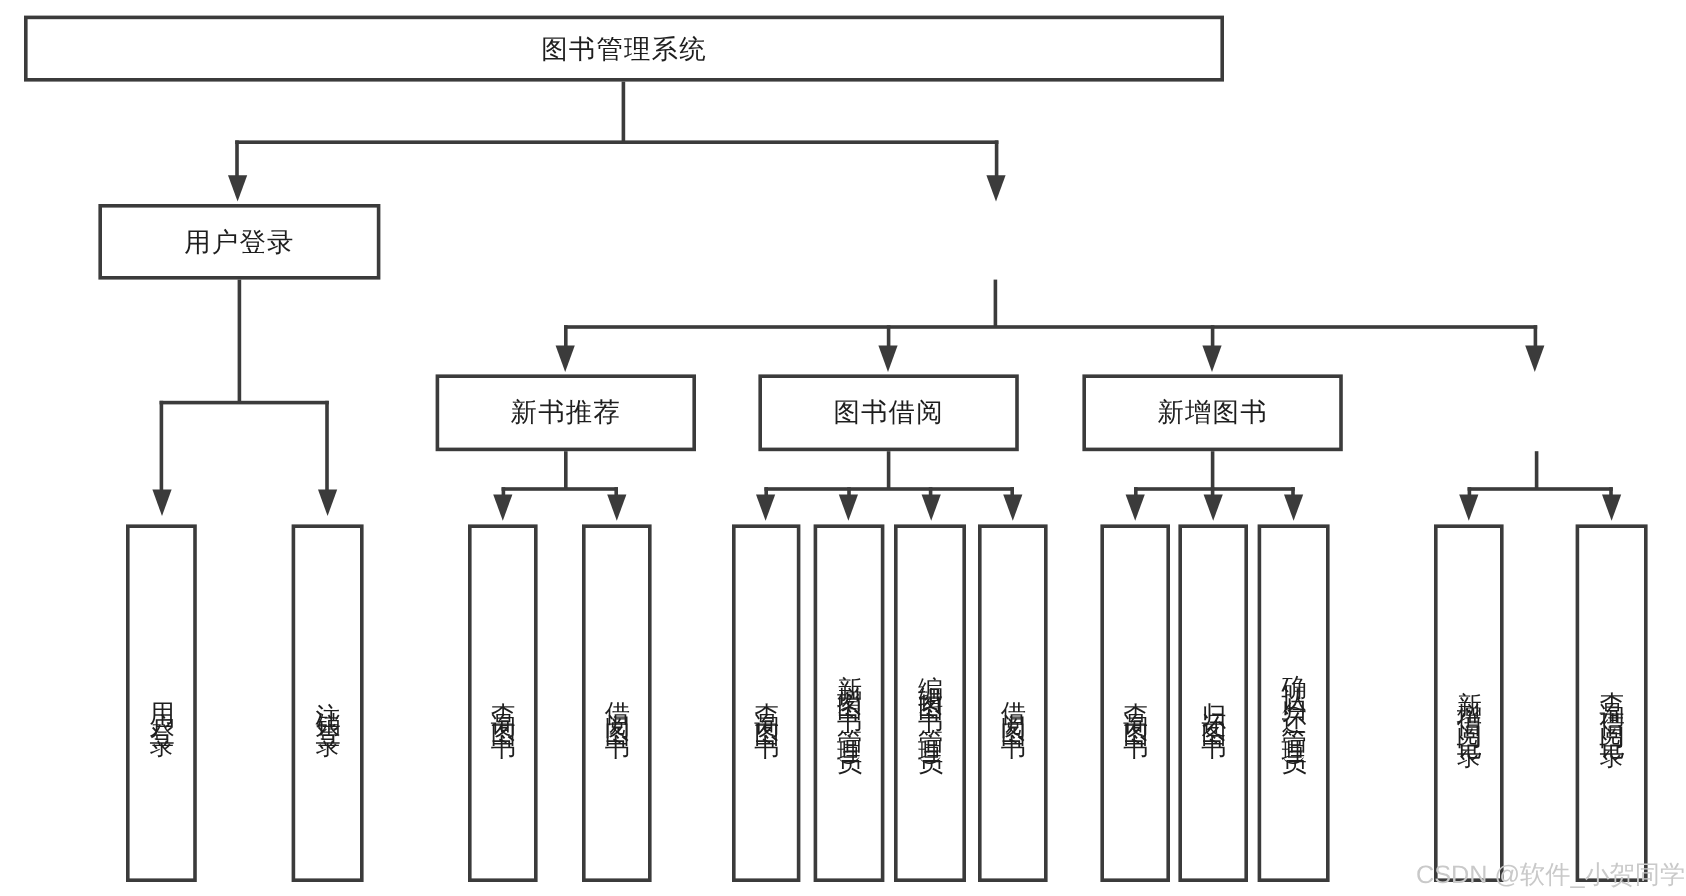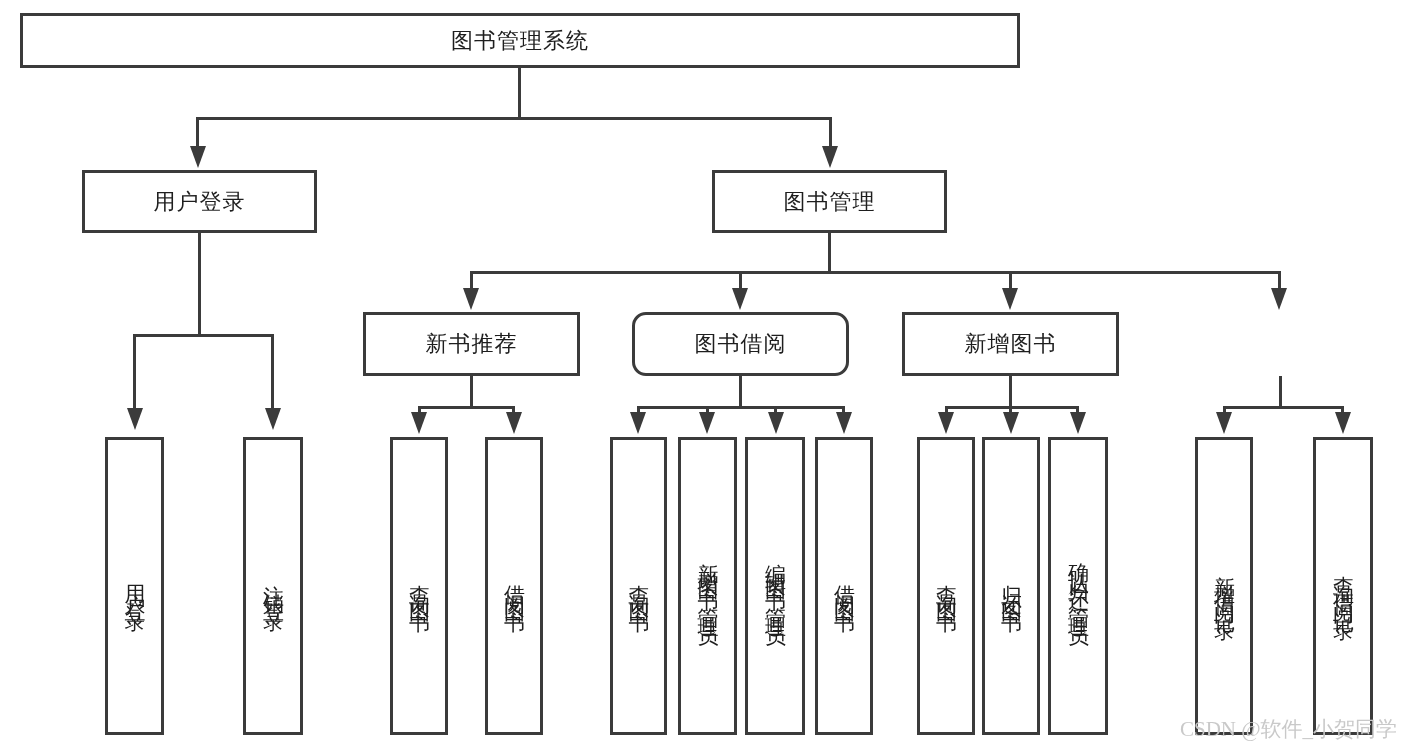--- a/index.html
+++ b/index.html
@@ -1,18 +1,18 @@
 <!DOCTYPE html>
 <html><head>
 <meta charset="utf-8">
 <style>
   html,body { margin:0; padding:0; background:#ffffff; }
   .canvas {
     position:relative; width:1405px; height:747px; background:#ffffff;
-    font-family:Liberation Serif, serif;
+    font-family:Liberation Sans, sans-serif;
     color:#1e1e1e; overflow:hidden;
   }
   .box {
     position:absolute; box-sizing:border-box;
     border:3px solid #3b3b3b; background:#ffffff;
     display:flex; align-items:center; justify-content:center;
     font-size:22px; letter-spacing:1px; white-space:nowrap;
   }
   .leaf {
     position:absolute; box-sizing:border-box; top:437px; height:298px;
@@ -44,42 +44,41 @@
   <div class="box" style="left:20px; top:13px; width:1000px; height:55px;">图书管理系统</div>
 
   <div class="vline" style="left:518px; top:68px; height:50px;"></div>
   <div class="hline" style="left:196px; top:117px; width:636px;"></div>
   <div class="vline" style="left:196px; top:117px; height:31px;"></div>
   <div class="vline" style="left:829px; top:117px; height:31px;"></div>
   <div class="arrow" style="left:190px; top:146px;"></div>
   <div class="arrow" style="left:822px; top:146px;"></div>
 
   <div class="box" style="left:82px; top:170px; width:235px; height:63px;">用户登录</div>
-  <div class="box" style="left:712px; top:170px; width:235px; height:63px;">图书管理</div>
 
   <div class="vline" style="left:198px; top:233px; height:102px;"></div>
   <div class="hline" style="left:133px; top:334px; width:141px;"></div>
   <div class="vline" style="left:133px; top:334px; height:75px;"></div>
   <div class="vline" style="left:271px; top:334px; height:75px;"></div>
   <div class="arrow" style="left:127px; top:408px;"></div>
   <div class="arrow" style="left:265px; top:408px;"></div>
 
   <div class="vline" style="left:828px; top:233px; height:39px;"></div>
   <div class="hline" style="left:470px; top:271px; width:811px;"></div>
   <div class="vline" style="left:470px; top:271px; height:19px;"></div>
   <div class="vline" style="left:739px; top:271px; height:19px;"></div>
   <div class="vline" style="left:1009px; top:271px; height:19px;"></div>
   <div class="vline" style="left:1278px; top:271px; height:19px;"></div>
   <div class="arrow" style="left:463px; top:288px;"></div>
   <div class="arrow" style="left:732px; top:288px;"></div>
   <div class="arrow" style="left:1002px; top:288px;"></div>
   <div class="arrow" style="left:1271px; top:288px;"></div>
 
   <div class="box" style="left:363px; top:312px; width:217px; height:64px;">新书推荐</div>
-  <div class="box" style="left:632px; top:312px; width:217px; height:64px;border-radius:14px;">图书借阅</div>
+  <div class="box" style="left:632px; top:312px; width:217px; height:64px;">图书借阅</div>
   <div class="box" style="left:902px; top:312px; width:217px; height:64px;">新增图书</div>
 
   <div class="vline" style="left:470px; top:376px; height:31px;"></div>
   <div class="hline" style="left:418px; top:406px; width:97px;"></div>
   <div class="vline" style="left:418px; top:406px; height:8px;"></div>
   <div class="vline" style="left:512px; top:406px; height:8px;"></div>
   <div class="arrow" style="left:411px; top:412px;"></div>
   <div class="arrow" style="left:506px; top:412px;"></div>
 
   <div class="vline" style="left:739px; top:376px; height:31px;"></div>

